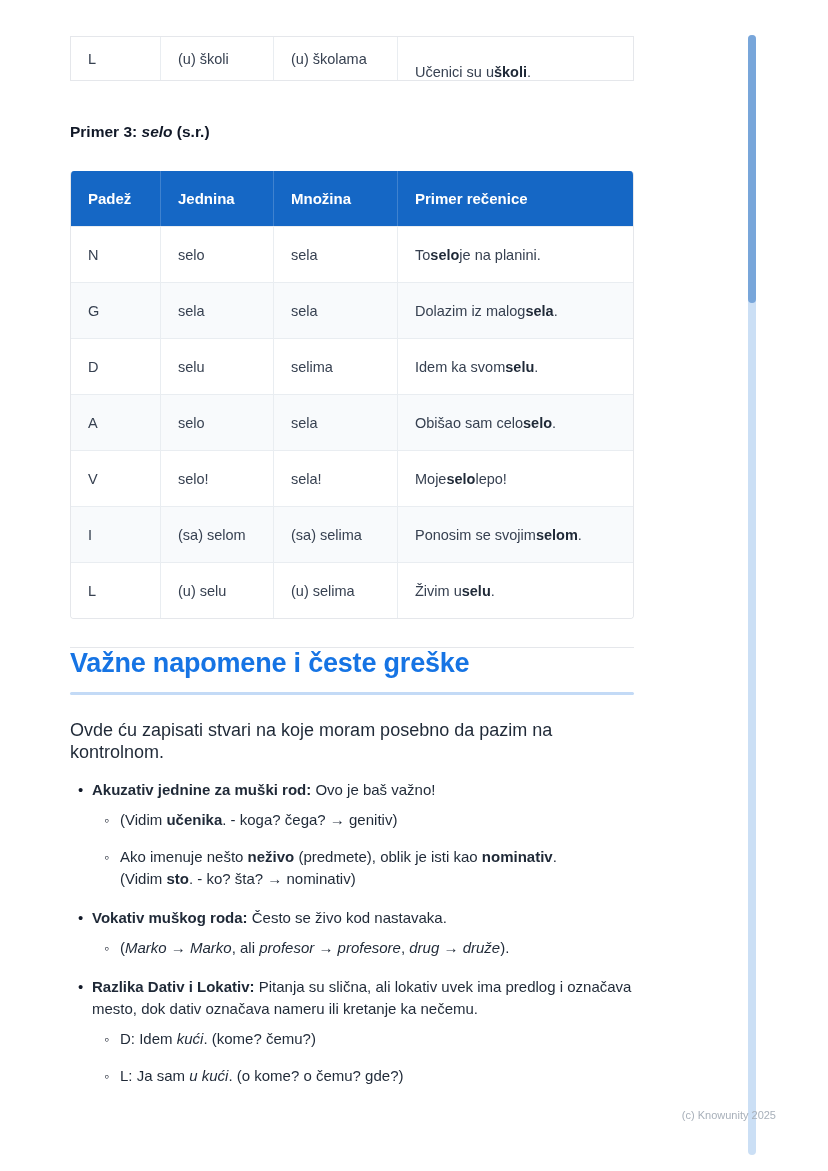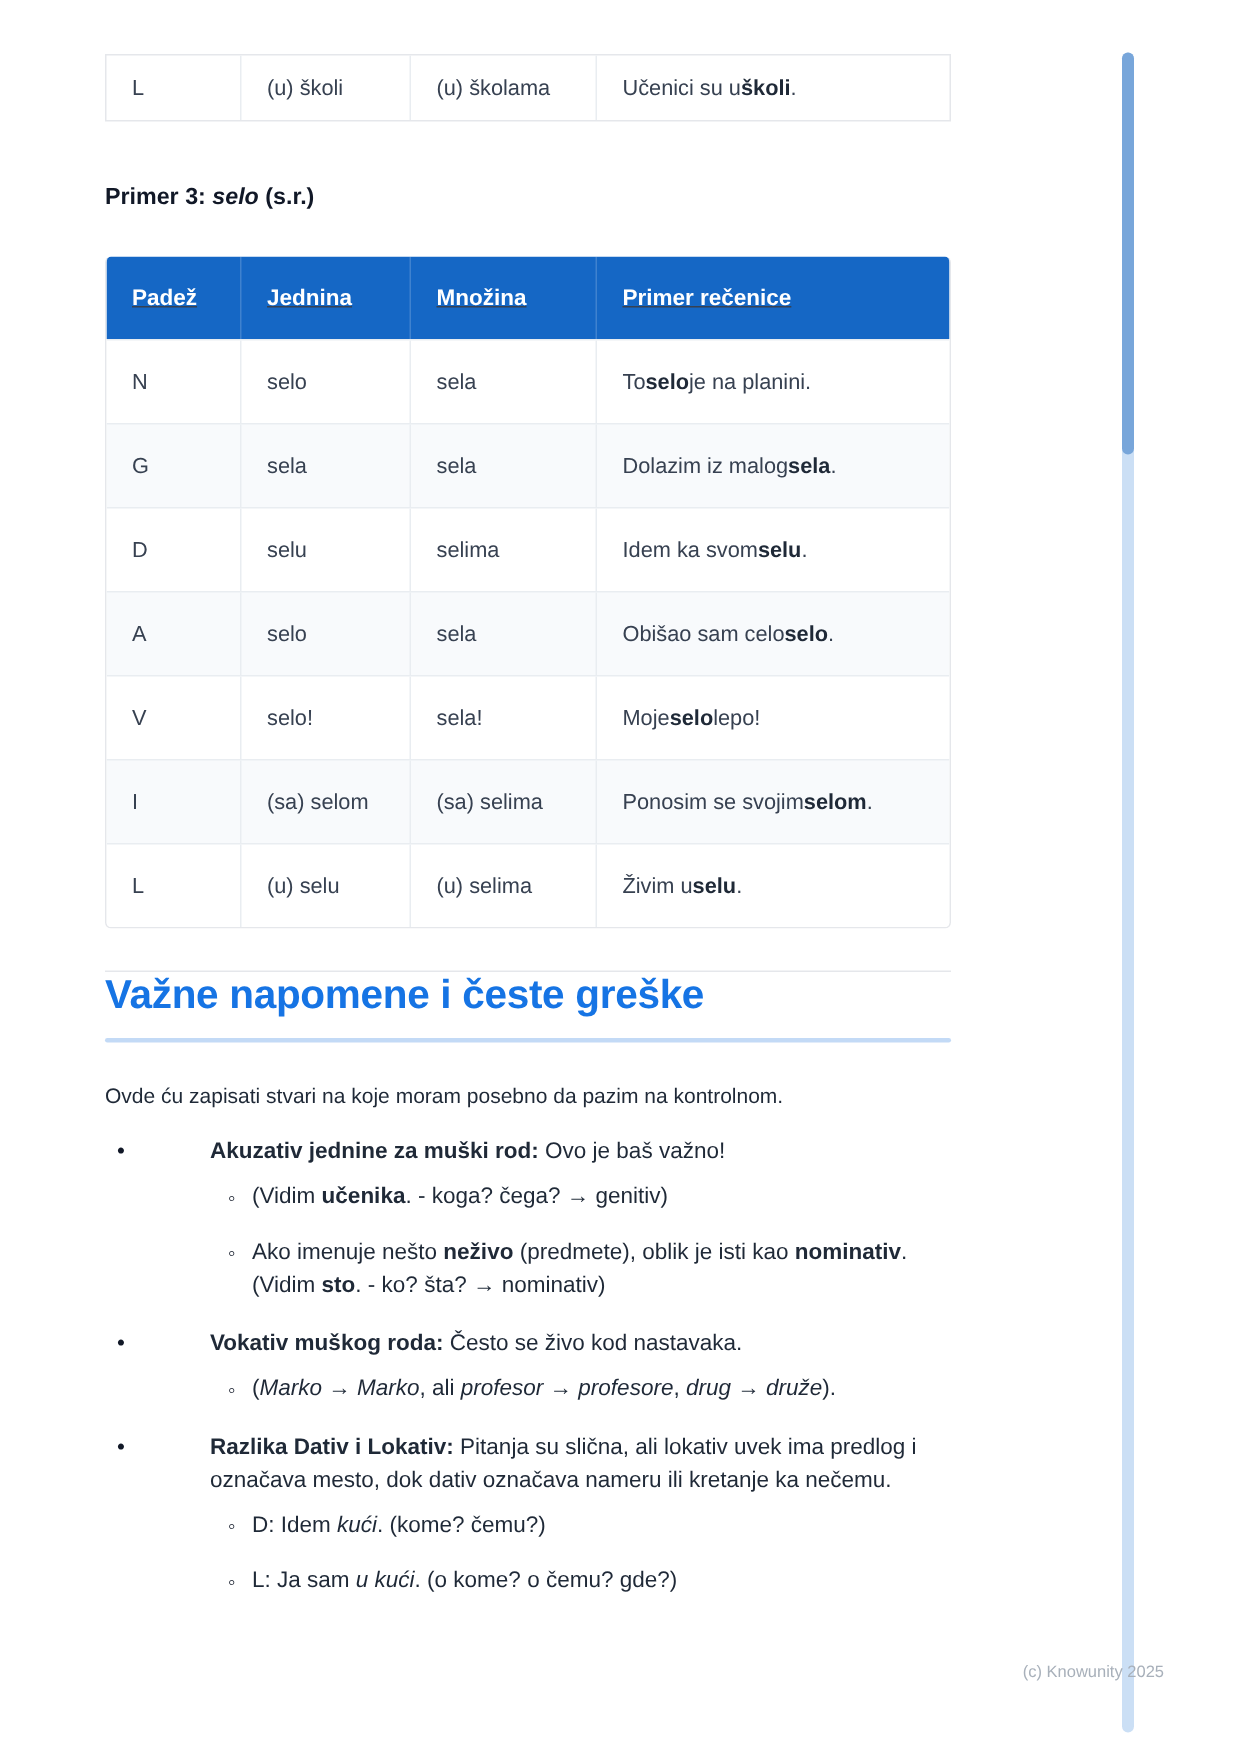--- a/index.html
+++ b/index.html
@@ -22,21 +22,21 @@
     background: #ffffff;
   }
   .partial-row .cell {
     height: 43px;
     display: flex; align-items: center;
     padding: 0 17px;
     font-size: 14.5px;
     border-right: 1px solid #e9edf1;
     white-space: nowrap;
   }
-  .partial-row .cell:last-child { border-right: none; }
+  .partial-row .cell:last-child { border-right: none; align-items: flex-end; }
 
   
   .primer-heading {
     margin-top: 42px;
     font-size: 15.5px;
     font-weight: 700;
     color: #111827;
   }
   .primer-heading .i { font-style: italic; }
 
@@ -46,21 +46,20 @@
     width: 564px;
     border: 1px solid #e5e7eb;
     border-top: none;
     border-radius: 4px;
     overflow: hidden;
   }
   .t-head {
     display: grid;
     grid-template-columns: 90px 113px 124px 237px;
     background: #1567c5;
-    text-decoration: underline;
   }
   .t-head .cell {
     height: 55px;
     display: flex; align-items: center;
     padding: 0 17px;
     color: #ffffff;
     font-weight: 700;
     font-size: 15px;
     border-right: 1px solid rgba(255,255,255,0.18);
     white-space: nowrap;
@@ -91,27 +90,27 @@
   .divider { margin-top: 28px; border-top: 1px solid #e5e7eb; height: 0; }
 
   
   .notes-heading {
     font-size: 27px;
     font-weight: 700;
     color: #1674e4;
     letter-spacing: -0.2px;
   }
   .heading-underline { margin-top: 13px; height: 3px; background: #c3daf6; border-radius: 2px; }
-  .notes-intro { margin-top: 24px; font-size: 14px; line-height: 22px; color: #1f2937; }
+  .notes-intro { margin-top: 24px; font-size: 18px; line-height: 22px; color: #1f2937; }
 
   .bullets { margin-top: 16px; }
   .bullet-item { display: flex; margin-top: 17px; }
   .bullet-item:first-child { margin-top: 14px; }
   .marker { width: 22px; flex: 0 0 22px; text-align: left; padding-left: 8px; font-size: 15px; line-height: 22px; color: #111827; }
-  .bullet-body { flex: 1; font-size: 15px; line-height: 22px; color: #1f2937; margin-left: 48px; }
+  .bullet-body { flex: 1; font-size: 15px; line-height: 22px; color: #1f2937; }
   .sub-list { margin-top: 8px; }
   .sub-item { display: flex; margin-top: 15px; }
   .sub-item:first-child { margin-top: 0; }
   .marker-sub { width: 28px; flex: 0 0 28px; text-align: left; padding-left: 12px; font-size: 14px; line-height: 22px; color: #111827; }
   .sub-body { flex: 1; font-size: 15px; line-height: 22px; color: #1f2937; }
   .line { display: block; }
 
   
   .footer-credit {
     position: absolute;

